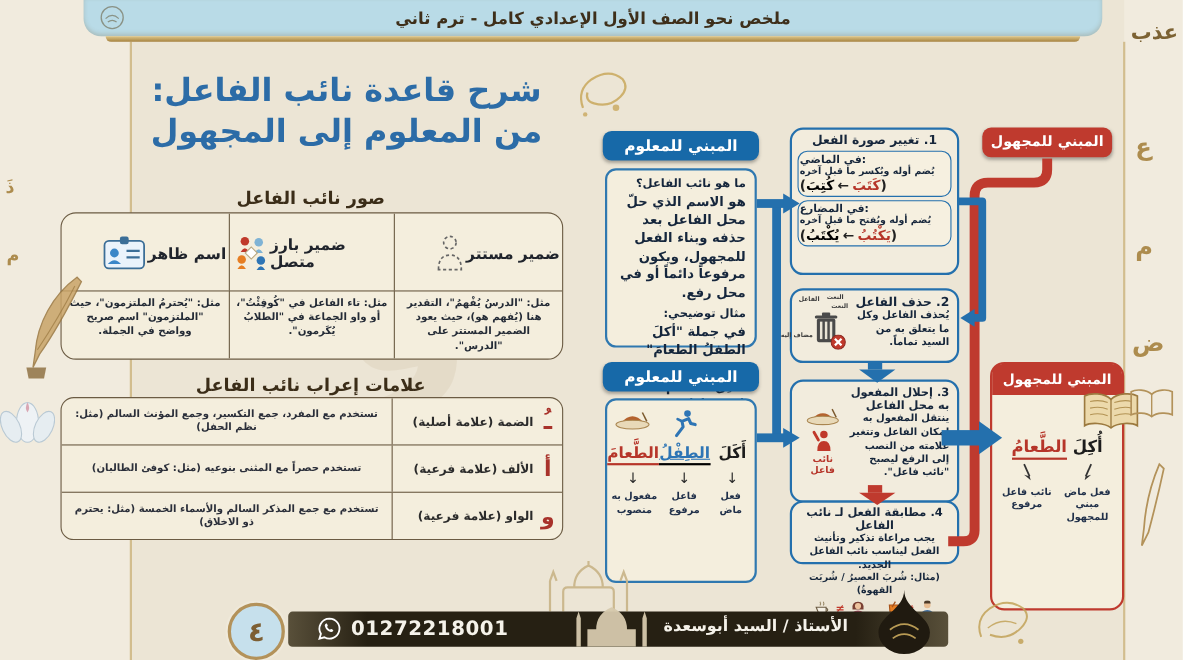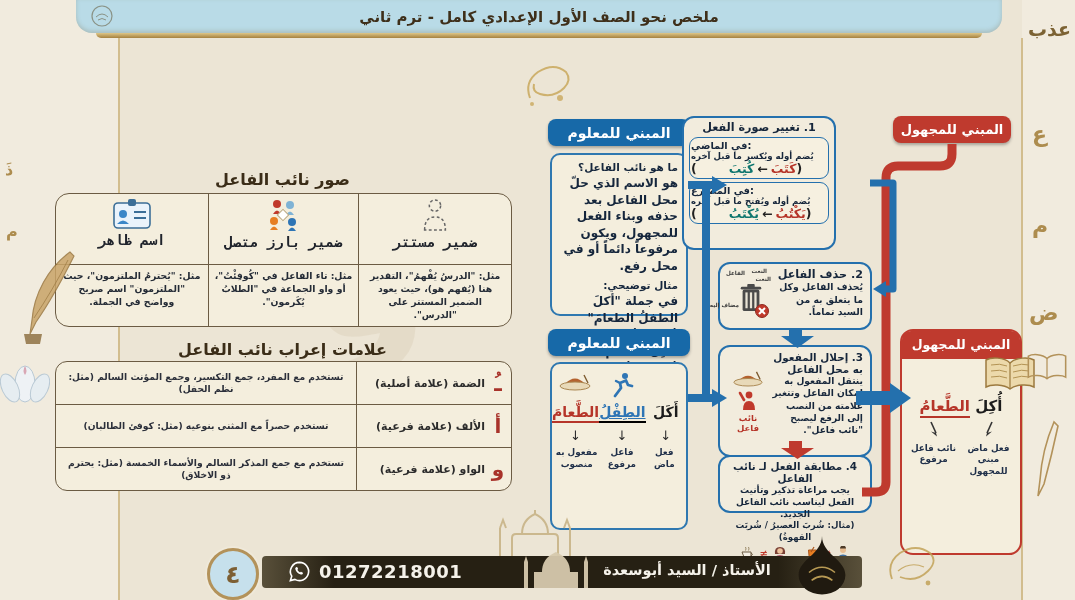--- a/index.html
+++ b/index.html
@@ -14,21 +14,21 @@
   .hdr{background:#b9dbe7;border-radius:0 0 16px 16px;display:flex;align-items:center;justify-content:center;
        box-shadow:inset 0 -2px 4px rgba(120,100,60,.25);}
   .hdr span{font-weight:800;font-size:15px;color:#3e2f1a;}
   .goldrim{background:linear-gradient(#dec687,#a5813f);border-radius:0 0 10px 10px;}
   
   .title{color:#2c6ca7;font-weight:800;font-size:29px;line-height:1.28;text-align:center;}
   .sec-head{font-weight:800;font-size:16px;color:#3b2d18;text-align:center;}
   
   .ftable{border:1.6px solid #6b5b43;border-radius:14px;background:#f4eedd;display:grid;
           grid-template-columns:1fr 1fr 1fr;grid-template-rows:70px 1fr;overflow:hidden;}
-  .fcell{display:flex;flex-direction:column;align-items:center;padding:4px 2px 2px;font-family:Liberation Mono, monospace;}
+  .fcell{display:flex;flex-direction:row;align-items:center;justify-content:flex-end;padding:4px 2px 2px;}
   .fcell.mid{border-left:1.4px solid #6b5b43;border-right:1.4px solid #6b5b43;}
   .ftitle{font-weight:800;font-size:14px;color:#20242c;margin-top:2px;}
   .fex{border-top:1.4px solid #6b5b43;font-size:9.3px;font-weight:700;color:#242b36;
        text-align:center;padding:4px 6px;line-height:1.4;}
   .fex.mid{border-left:1.4px solid #6b5b43;border-right:1.4px solid #6b5b43;}
   
   .itable{border:1.6px solid #6b5b43;border-radius:12px;background:#f4eedd;overflow:hidden;}
   .irow{display:flex;direction:rtl;align-items:center;height:42px;}
   .irow + .irow{border-top:1.4px solid #6b5b43;}
   .iglyph{width:26px;text-align:center;color:#a8322a;font-weight:800;font-size:20px;}
@@ -53,21 +53,21 @@
   .w-red{color:#b63529;border-bottom:2px solid #b63529;padding-bottom:1px;}
   .darrow{font-size:13px;color:#2b2b2b;line-height:1.4;}
   .wlabel{font-size:8.8px;font-weight:800;color:#20304a;line-height:1.3;}
   
   .step{border:2px solid #2470ad;border-radius:12px;background:#f2ecdd;}
   .steptitle{font-weight:800;font-size:11.2px;color:#16263b;text-align:center;}
   .substep{border:1.6px solid #2470ad;border-radius:9px;background:#f6f0e0;text-align:left;margin:3px 5px;padding:2px 1px;}
   .sub1{font-size:9.8px;font-weight:800;color:#16263b;}
   .sub2{font-size:8.6px;font-weight:700;color:#16263b;}
   .pair{font-size:12.5px;font-weight:800;direction:rtl;}
-  .p-red{color:#b63529;} .p-blue{color:#0f766e;margin-left:32px;} .p-ink{color:#222;}
+  .p-red{color:#b63529;} .p-blue{color:#000000;} .p-ink{color:#222;}
   .stepbody{font-size:9.3px;font-weight:700;color:#16263b;line-height:1.35;text-align:right;}
   .naib{color:#b63529;font-weight:800;font-size:8.5px;text-align:center;}
   .tinylbl{position:absolute;font-size:5.6px;font-weight:700;color:#3c3c3c;white-space:nowrap;}
   
   .redcard{border:2.5px solid #bf3a2e;border-radius:13px;background:#f4eedd;}
   .redcardhdr{background:#bf3a2e;border-radius:9px 9px 0 0;color:#fff;font-weight:800;font-size:12.5px;
               text-align:center;line-height:28px;height:28px;}
   
   .bar{background:linear-gradient(90deg,#59503a,#262013 12%,#262013 86%,#59503a);border-radius:4px;}
   .badge{background:#c6e0ec;border:3px solid #b3925a;border-radius:50%;display:flex;align-items:center;justify-content:center;
@@ -95,20 +95,24 @@
     <span>ملخص نحو الصف الأول الإعدادي كامل - ترم ثاني</span>
   </div>
   <div class="abs goldrim" style="left:96px;top:33px;width:886px;height:5px;"></div>
 
   <svg class="abs" style="left:90px;top:4px;" width="24" height="24" viewBox="0 0 24 24">
     <circle cx="12" cy="12" r="10" fill="none" stroke="#6b6246" stroke-width="1.2" opacity=".6"></circle>
     <path d="M6 13 q6 -6 12 0 M8 16 q4 -3 8 0" stroke="#6b6246" fill="none" stroke-width="1" opacity=".6"></path>
   </svg>
   <div class="abs" style="left:1028px;top:18px;font-size:19px;font-weight:800;color:#7c6233;">عذب</div>
 
+  <div class="abs title rtl" style="left:105px;top:64px;width:420px;">
+    <div>شرح قاعدة نائب الفاعل:</div>
+    <div>من المعلوم إلى المجهول</div>
+  </div>
 
   <div class="abs sec-head" style="left:55px;top:170px;width:455px;">صور نائب الفاعل</div>
   <div class="abs ftable" style="left:55px;top:193px;width:455px;height:132px;">
 
     <div class="fcell">
       <svg width="42" height="32" viewBox="0 0 42 32">
         <rect x="3" y="5" width="36" height="25" rx="4" fill="#eaf3fb" stroke="#3b6e97" stroke-width="1.6"></rect>
         <rect x="17" y="1" width="8" height="7" rx="2" fill="#3b6e97"></rect>
         <circle cx="12" cy="16" r="4" fill="#3b87c8"></circle>
         <path d="M6 26 q6 -7 12 0" fill="#3b87c8"></path>
@@ -206,21 +210,21 @@
       <div class="darrow">↓</div>
       <div class="darrow">↓</div>
     </div>
     <div class="sgrid" style="margin-top:2px;padding:0 2px;">
       <div class="wlabel">فعل ماض</div>
       <div class="wlabel">فاعل مرفوع</div>
       <div class="wlabel">مفعول به منصوب</div>
     </div>
   </div>
 
-  <div class="abs step" style="left:682px;top:116px;width:154px;height:134px;box-sizing:border-box;padding-top:3px;">
+  <div class="abs step" style="left:718px;top:116px;width:154px;height:134px;box-sizing:border-box;padding-top:3px;">
     <div class="steptitle rtl">1. تغيير صورة الفعل</div>
     <div class="substep">
       <div class="sub1">في الماضي:</div>
       <div class="sub2 rtl">يُضم أوله ويُكسر ما قبل آخره</div>
       <div class="pair"><span class="p-ink">(</span><span class="p-red">كَتَبَ</span><span class="p-ink" style="margin:0 3px;">←</span><span class="p-blue">كُتِبَ</span><span class="p-ink">)</span></div>
     </div>
     <div class="substep">
       <div class="sub1">في المضارع:</div>
       <div class="sub2 rtl">يُضم أوله ويُفتح ما قبل آخره</div>
       <div class="pair"><span class="p-ink">(</span><span class="p-red">يَكْتُبُ</span><span class="p-ink" style="margin:0 3px;">←</span><span class="p-blue">يُكْتَبُ</span><span class="p-ink">)</span></div>

